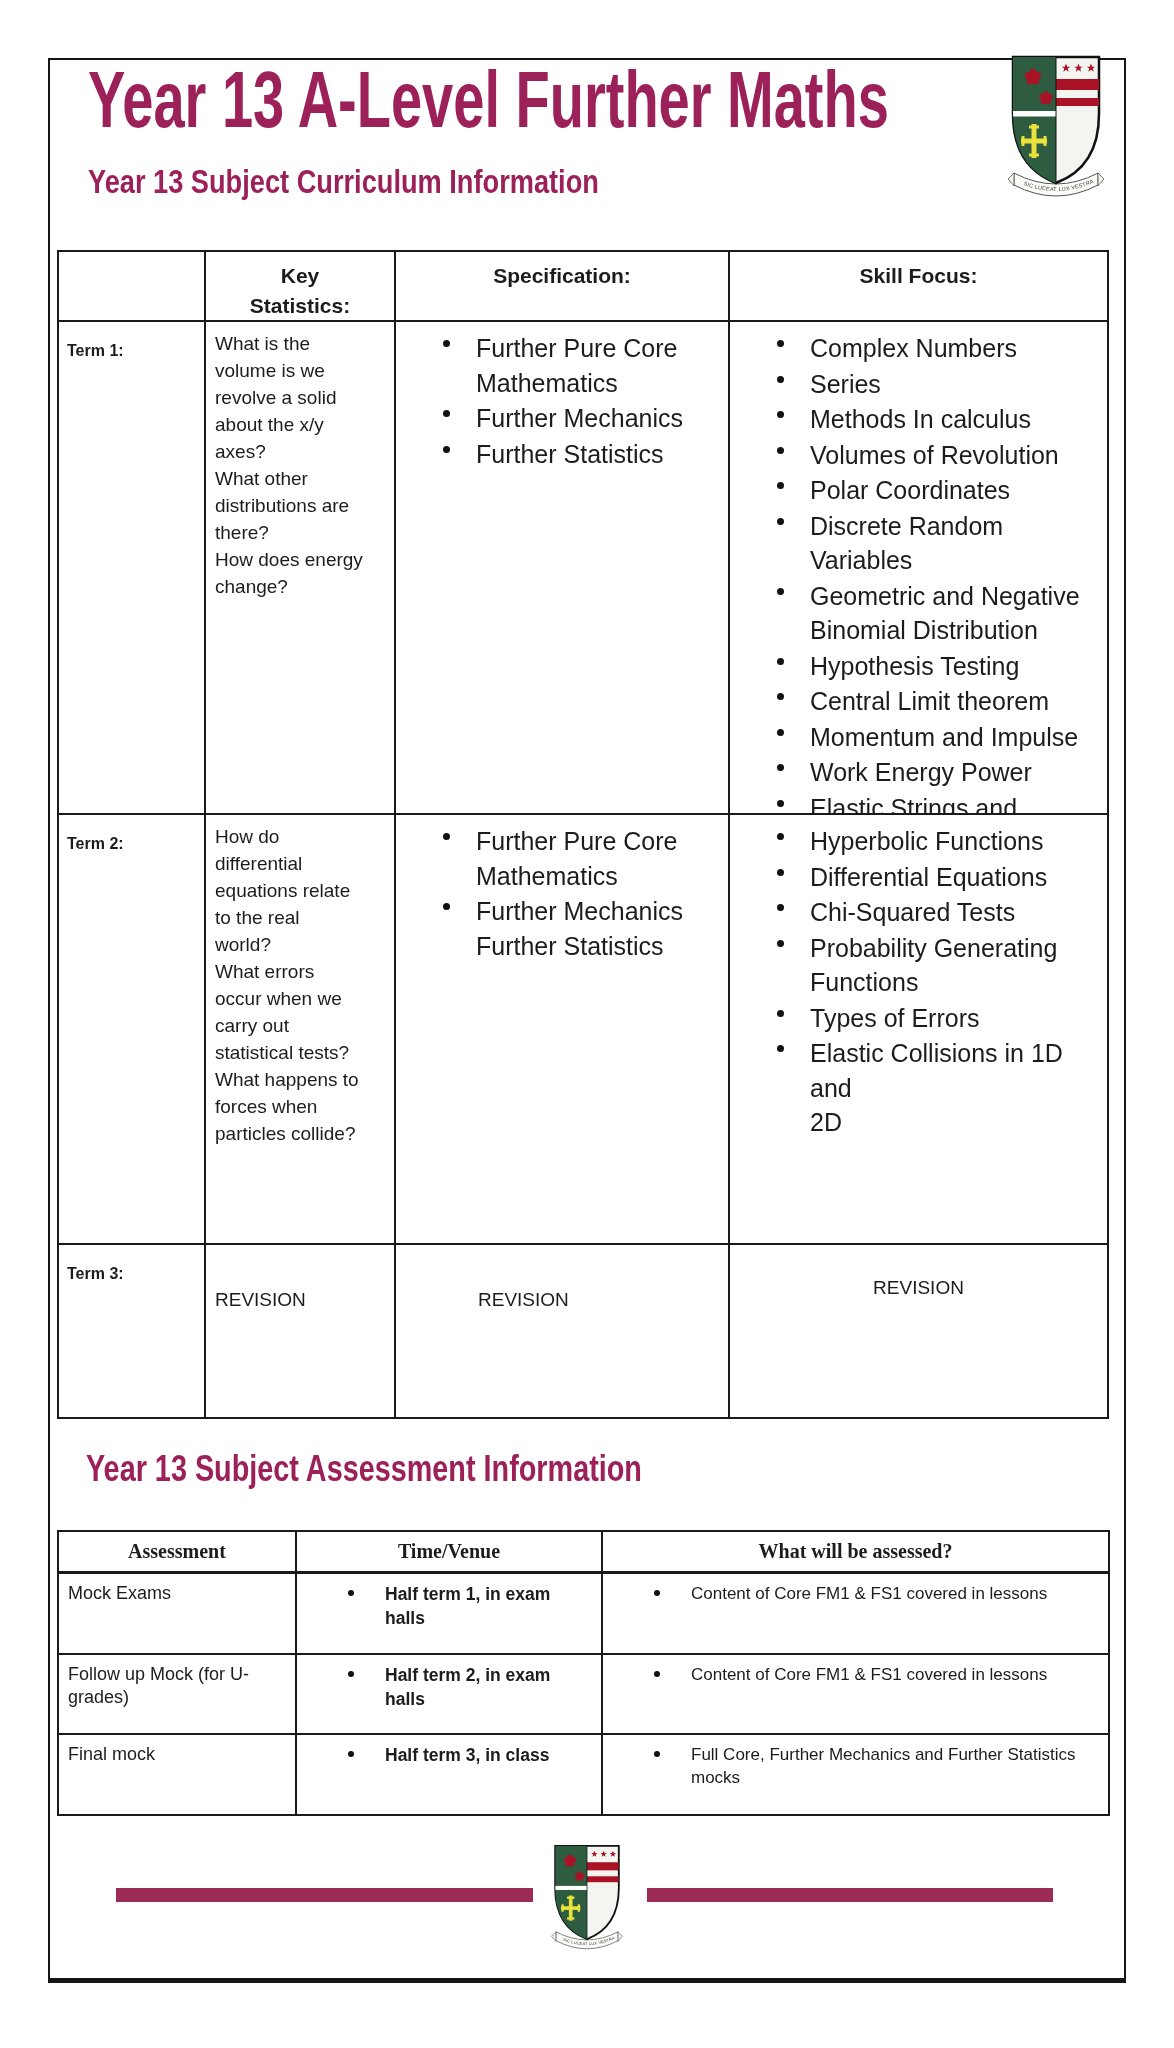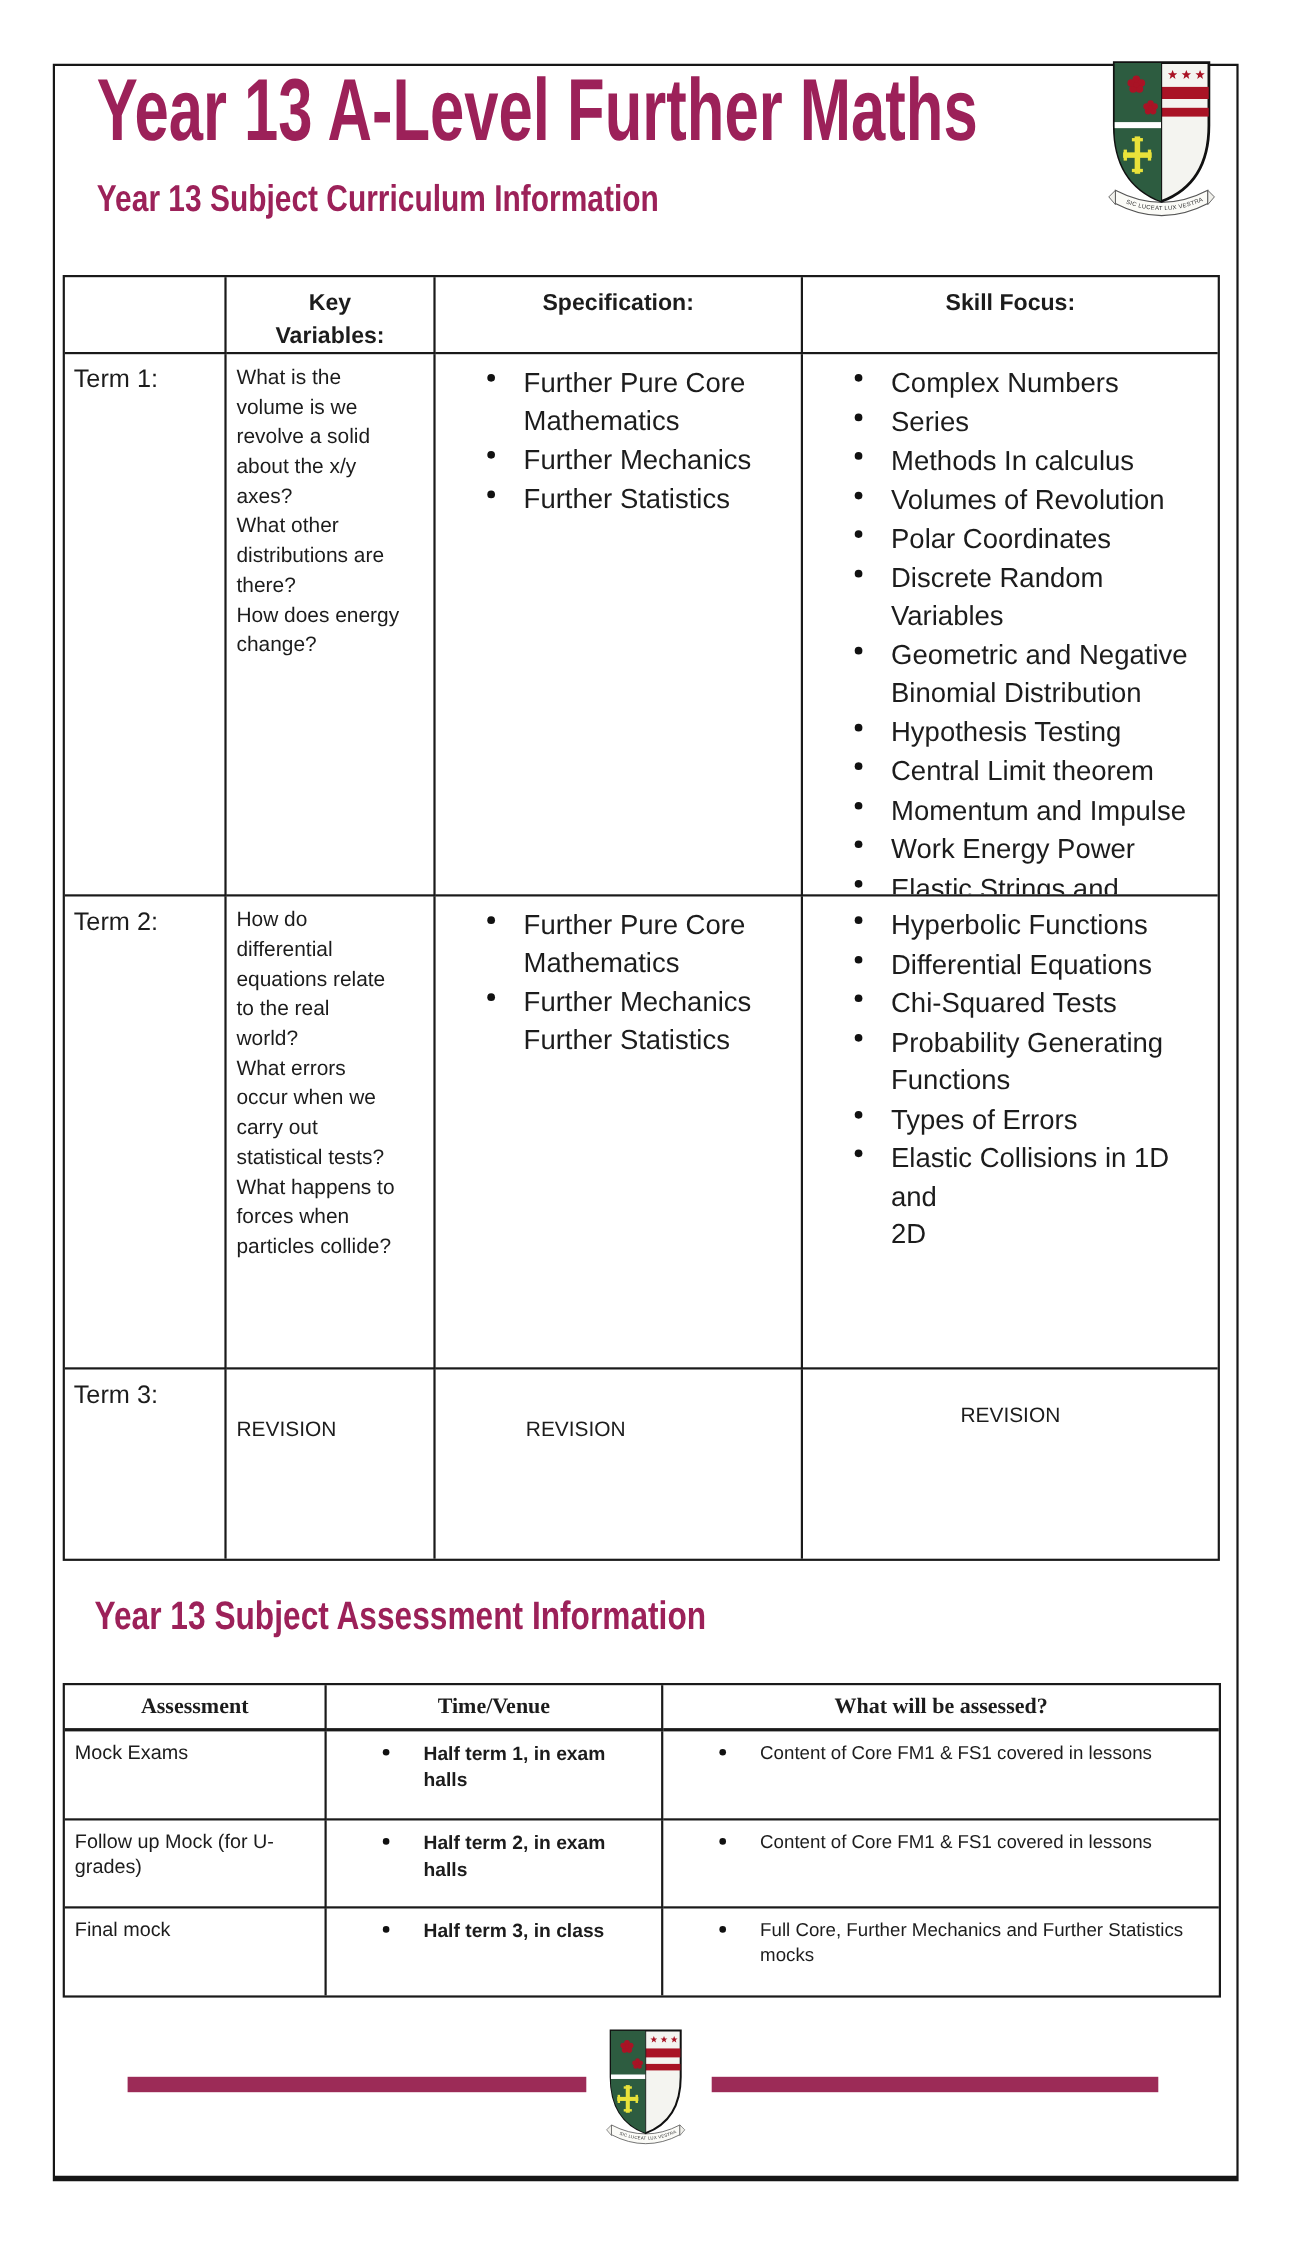--- a/index.html
+++ b/index.html
@@ -27,21 +27,21 @@
   
   .grid{position:absolute;display:grid;border:2px solid #1a1a1a;background:#fff;}
   .t1{left:57px;top:250px;grid-template-columns:147px 190px 334px 377px;grid-template-rows:70px 493px 430px 172px;}
   .t2{left:57px;top:1530px;grid-template-columns:238px 306px 505px;grid-template-rows:42px 81px 80px 79px;}
   .c{border-right:2px solid #1a1a1a;border-bottom:2px solid #1a1a1a;box-sizing:border-box;overflow:hidden;}
   .c.lc{border-right:none;}
   .c.lr{border-bottom:none;}
   .hd{font-weight:bold;font-size:21px;text-align:center;padding-top:9px;white-space:pre-line;line-height:1.45;}
   .t2 .hd{padding-top:7px;font-size:20px;line-height:1.2;}
   .t2 .hd{border-bottom-width:3px;font-family:Liberation Serif, serif;}
-  .term{font-weight:normal;font-size:23px;padding:9px 4px 0 8px;}
+  .term{font-weight:bold;font-size:16px;padding:20px 4px 0 8px;}
   .kq{font-size:19px;line-height:1.42;padding:9px 4px 0 9px;}
   .kq .q{white-space:pre-line;}
   .cellpad{padding-top:9px;}
   .bl{position:relative;padding-left:80px;padding-right:10px;font-size:25px;line-height:1.38;
       white-space:pre-line;margin-bottom:1px;}
   .bl::before{content:"";position:absolute;left:47px;top:9px;width:7px;height:7px;border-radius:50%;background:#111;}
   .rev{font-size:19px;}
   .rev.k{padding:44px 0 0 9px;}
   .rev.s{padding:44px 0 0 82px;}
   .rev.f{padding-top:32px;text-align:center;}
@@ -116,21 +116,21 @@
 <svg class="crest top" viewBox="0 0 100 148">
   <use href="#crest" width="100" height="148"></use>
 </svg>
 
 <div class="subheading cur">Year 13 Subject Curriculum Information</div>
 
 <div class="grid t1">
 
   <div class="c"></div>
   <div class="c hd">Key
-Variables:</div>
+Statistics:</div>
   <div class="c hd">Specification:</div>
   <div class="c hd lc">Skill Focus:</div>
 
   <div class="c term">Term 1:</div>
   <div class="c kq">
     <div class="q">What is the
 volume is we
 revolve a solid
 about the x/y
 axes?</div>

